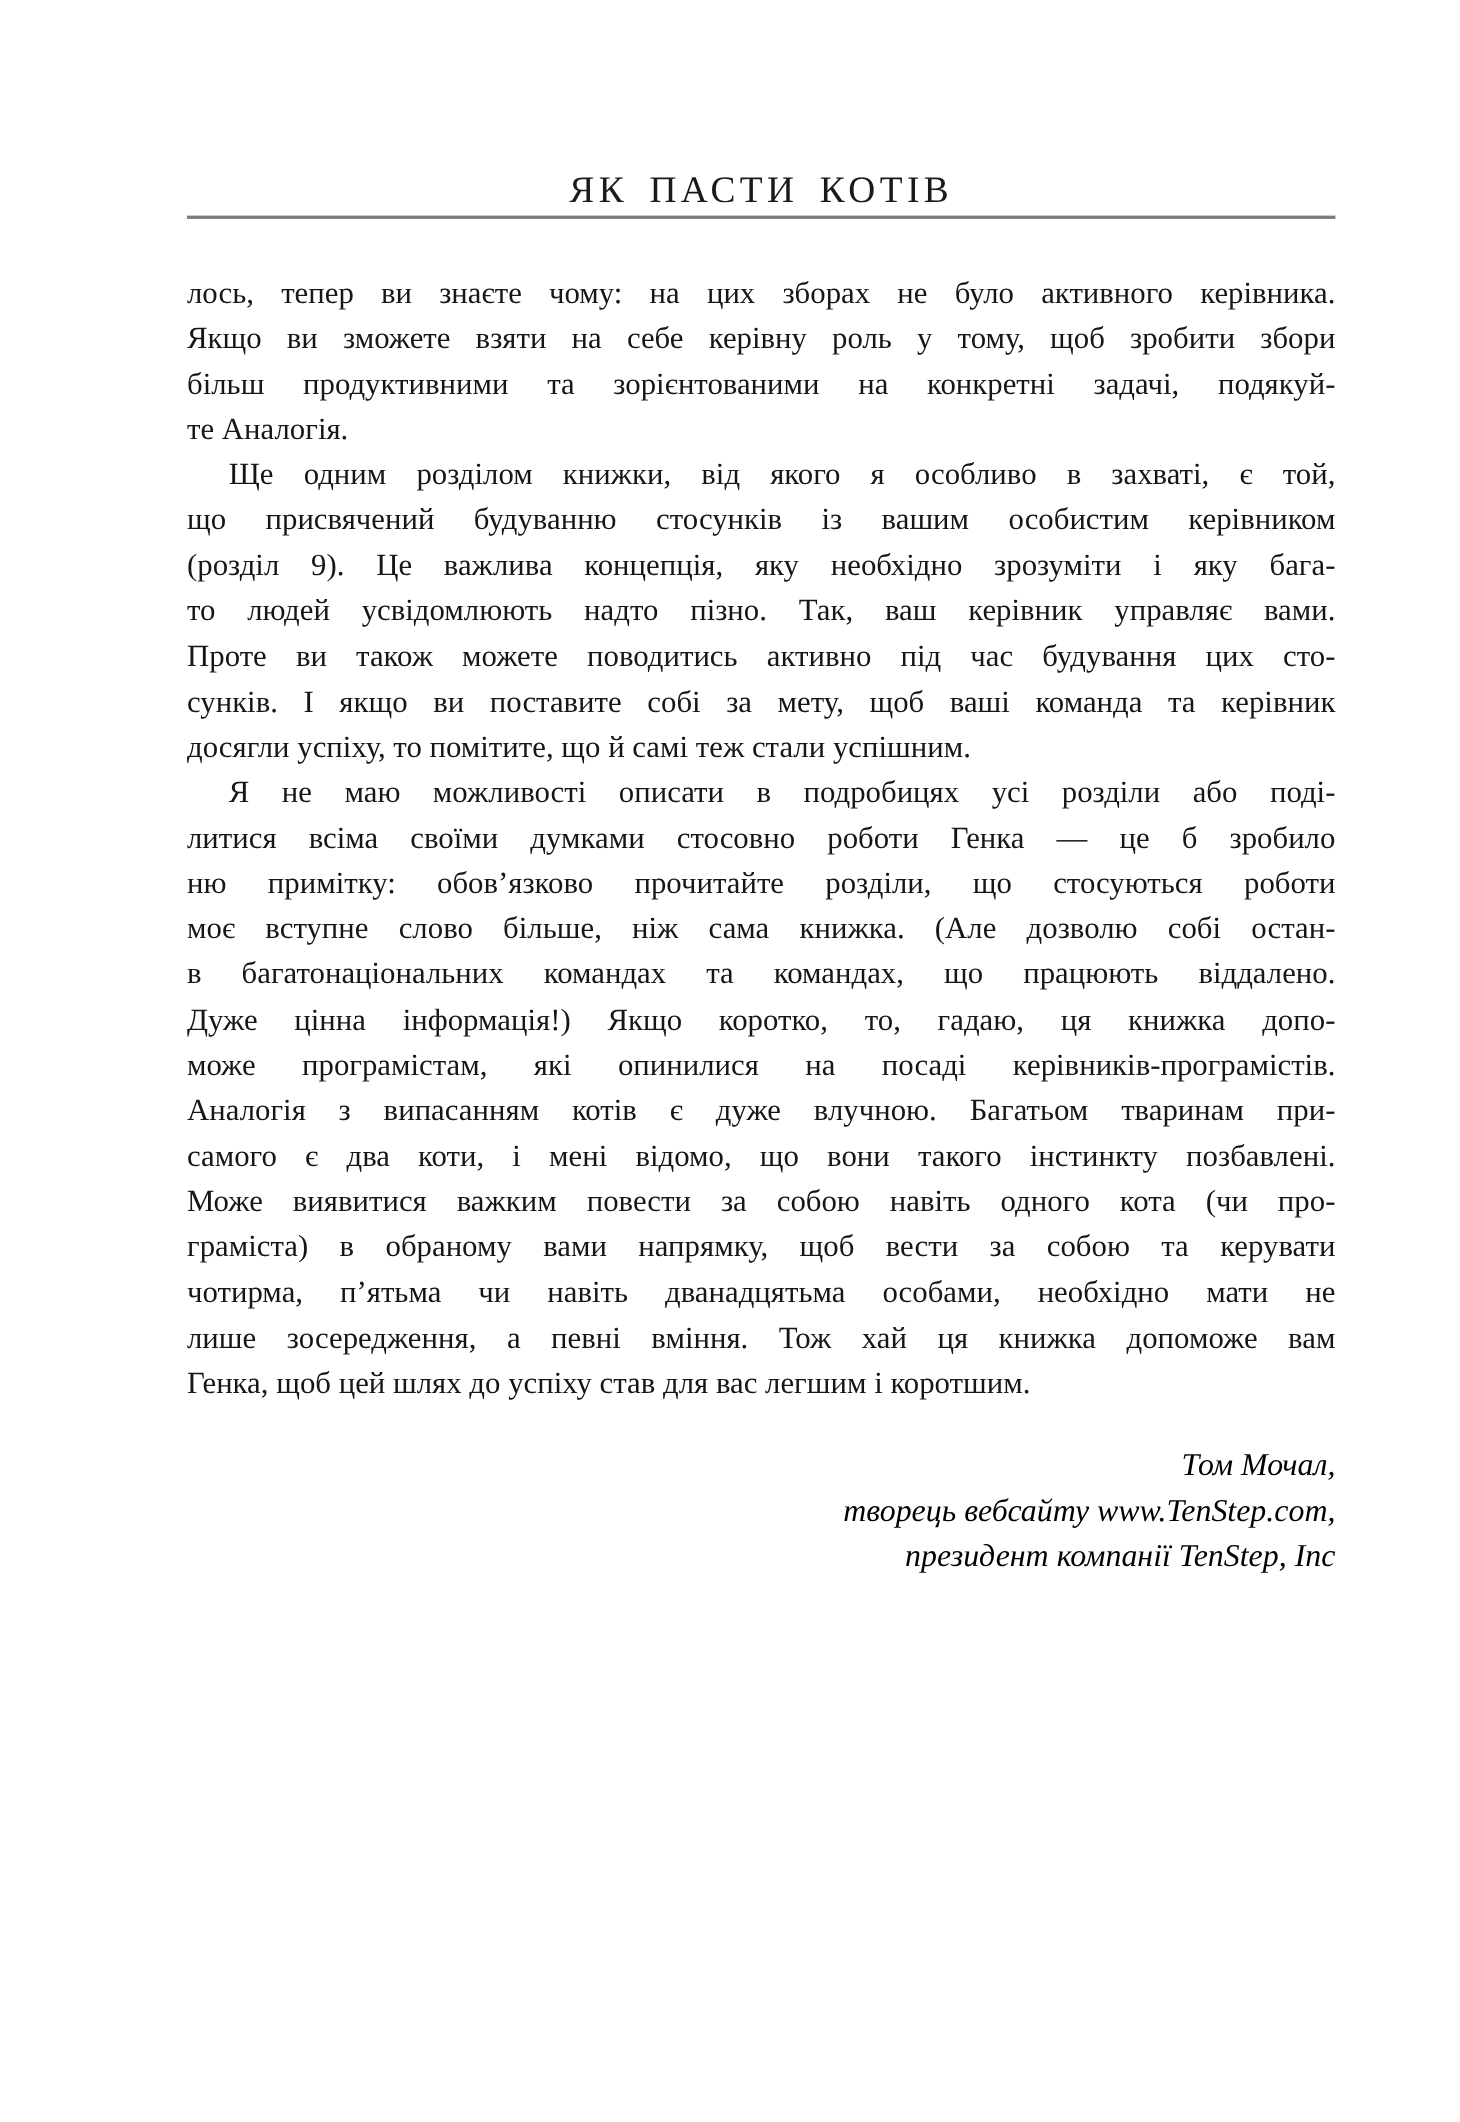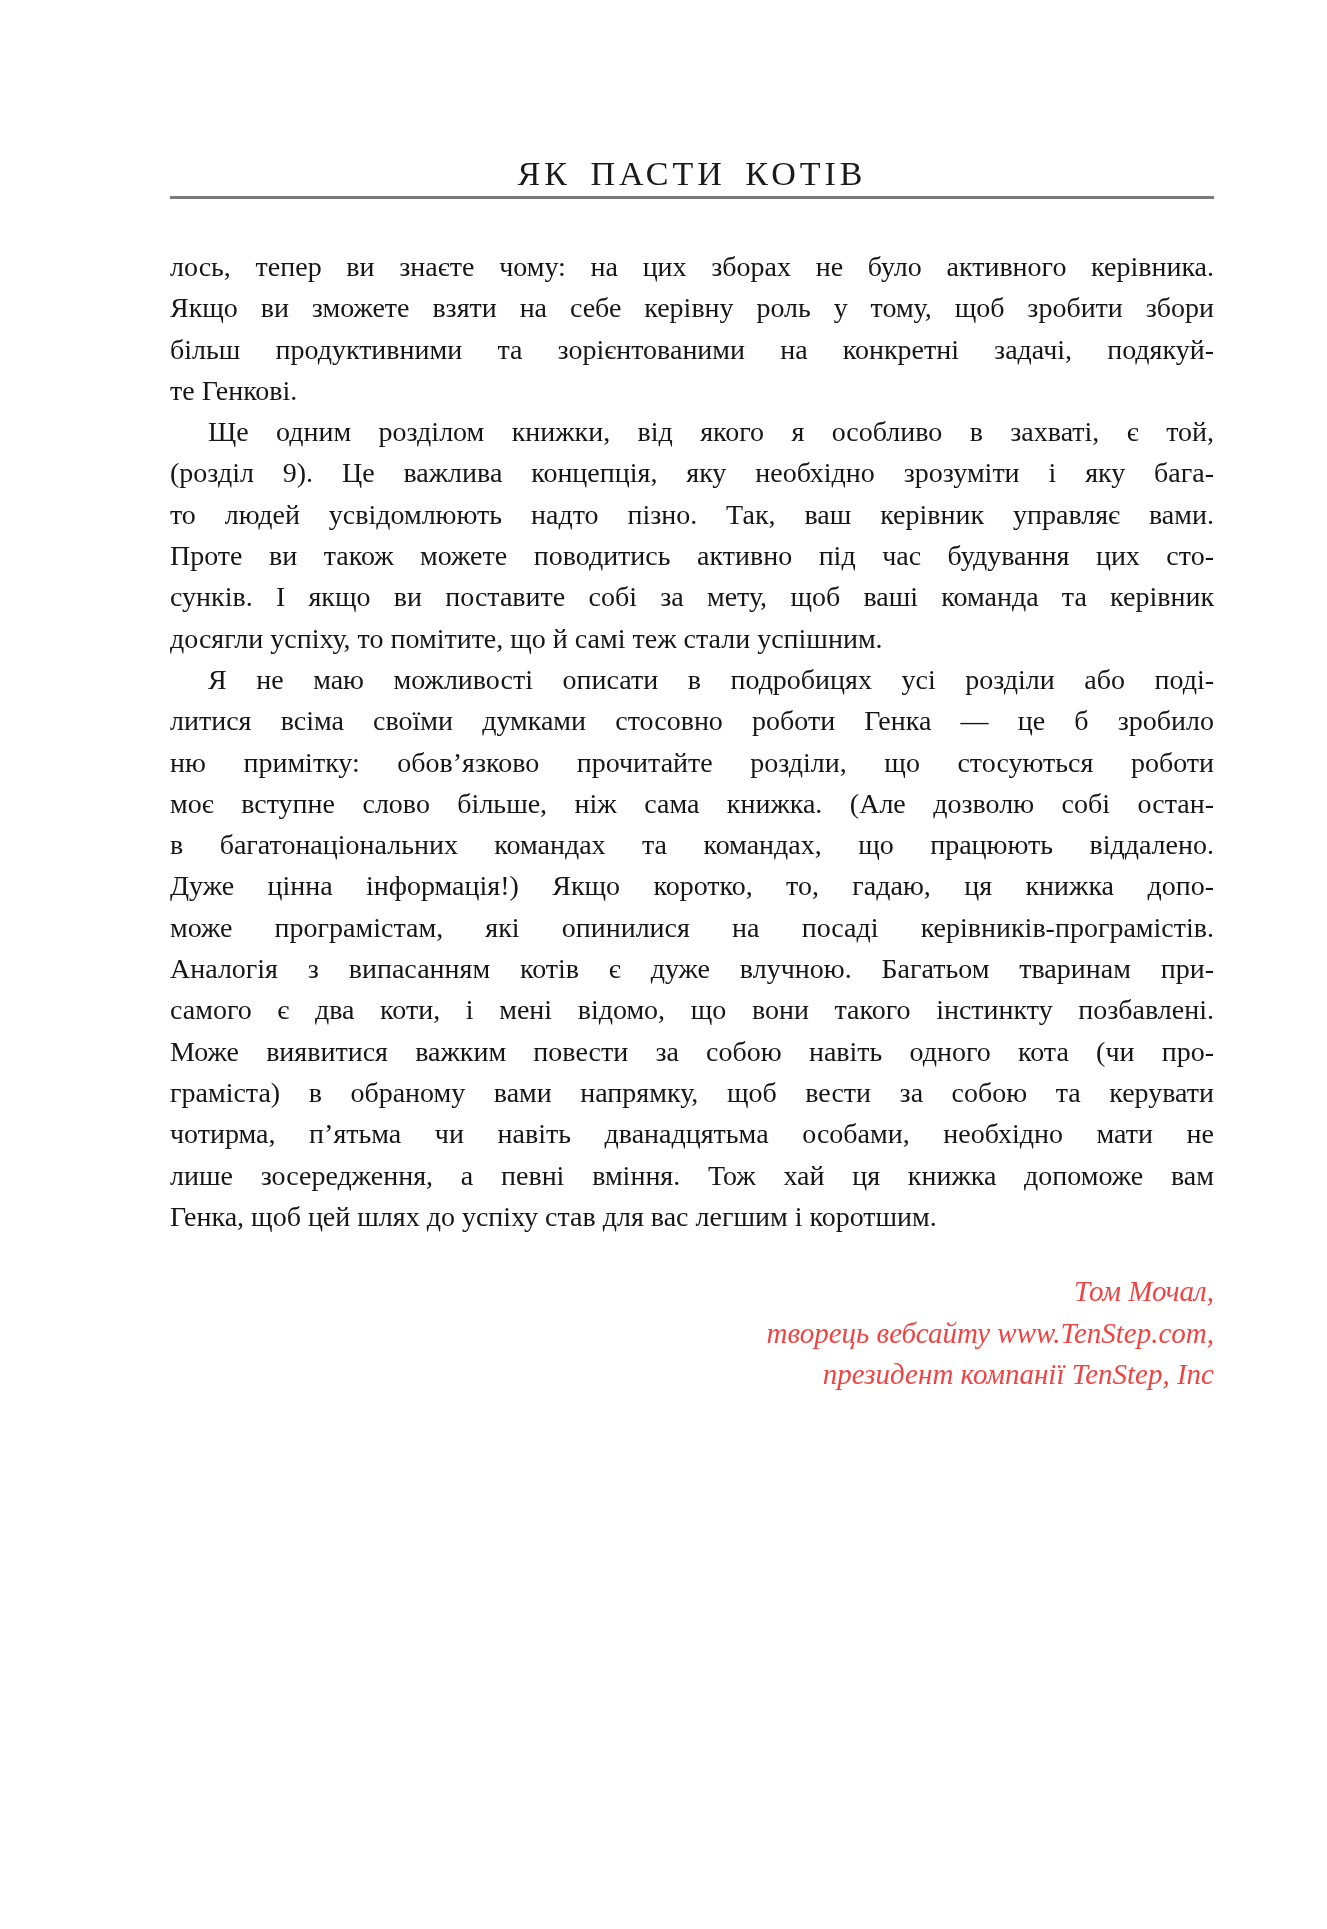--- a/index.html
+++ b/index.html
@@ -68,44 +68,45 @@
     text-indent: 38px;
   }
 
   
   .signature {
     margin-top: 34px;
     font-size: 29px;
     line-height: 41.5px;
     font-style: italic;
     text-align: right;
-    color: #ef4444;
+    color: #000000;
   }
 </style>
 </head>
 <body>
 
 <div class="page">
   <div class="content-column">
 
     <div class="running-head">ЯК ПАСТИ КОТІВ</div>
 
     <hr class="head-rule">
 
     <div class="body-text">
 
       <div class="paragraph">
         <div class="line">лось, тепер ви знаєте чому: на цих зборах не було активного керівника.</div>
         <div class="line">Якщо ви зможете взяти на себе керівну роль у тому, щоб зробити збори</div>
         <div class="line">більш продуктивними та зорієнтованими на конкретні задачі, подякуй-</div>
-        <div class="line para-end">те Генкові.</div>
+        <div class="line para-end">те Аналогія.</div>
       </div>
 
       <div class="paragraph">
         <div class="line indent">Ще одним розділом книжки, від якого я особливо в захваті, є той,</div>
+        <div class="line">що присвячений будуванню стосунків із вашим особистим керівником</div>
         <div class="line">(розділ 9). Це важлива концепція, яку необхідно зрозуміти і яку бага-</div>
         <div class="line">то людей усвідомлюють надто пізно. Так, ваш керівник управляє вами.</div>
         <div class="line">Проте ви також можете поводитись активно під час будування цих сто-</div>
         <div class="line">сунків. І якщо ви поставите собі за мету, щоб ваші команда та керівник</div>
         <div class="line para-end">досягли успіху, то помітите, що й самі теж стали успішним.</div>
       </div>
 
       <div class="paragraph">
         <div class="line indent">Я не маю можливості описати в подробицях усі розділи або поді-</div>
         <div class="line">литися всіма своїми думками стосовно роботи Генка — це б зробило</div>

